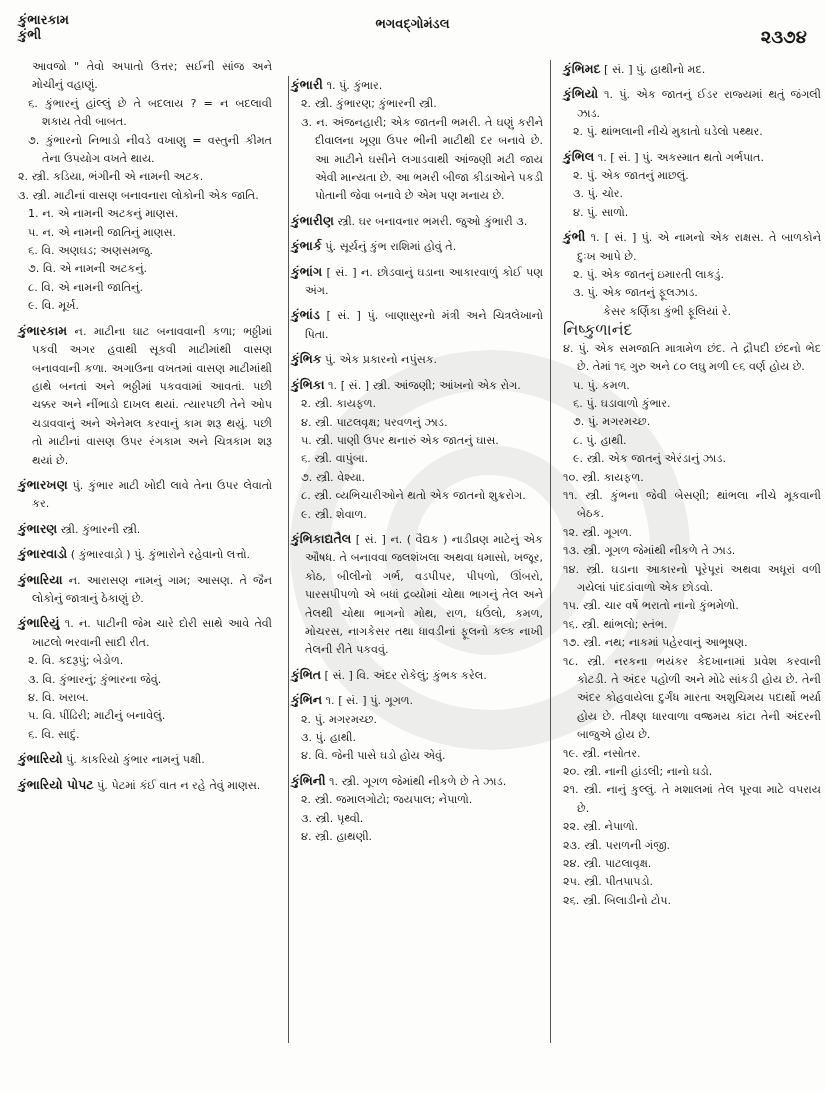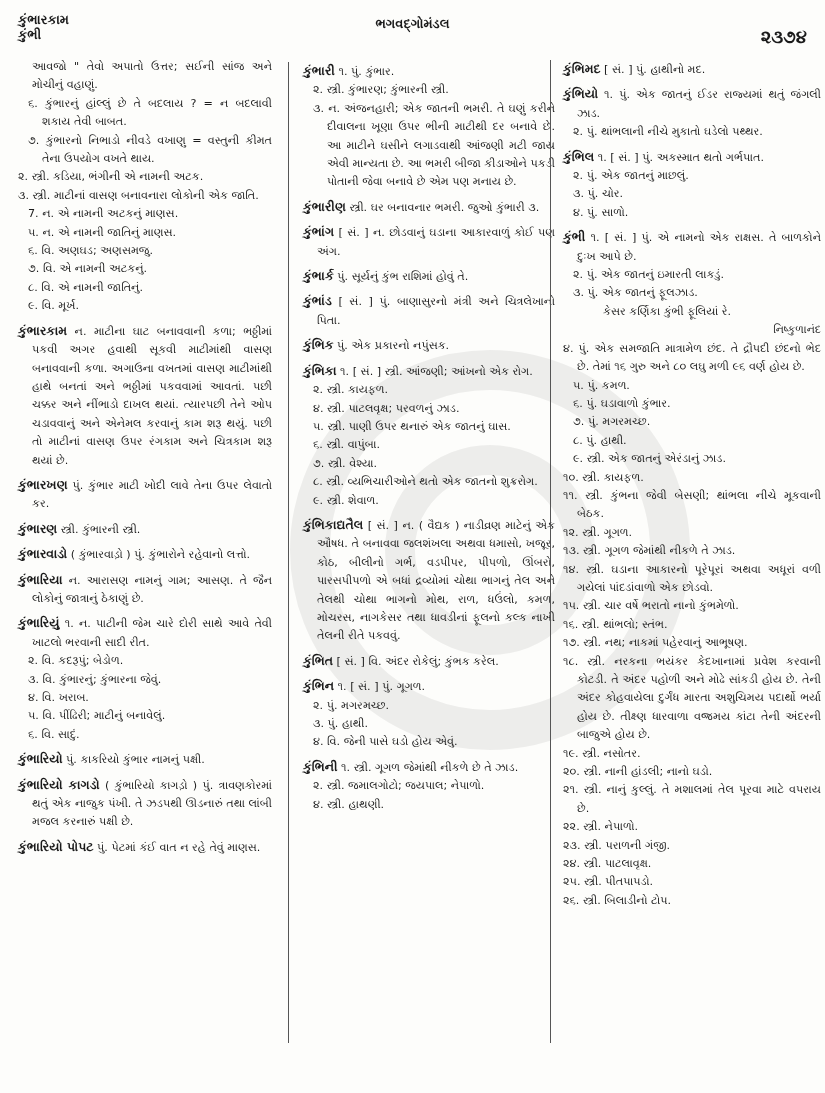--- a/index.html
+++ b/index.html
@@ -28,29 +28,29 @@
   }
   .pageno {
     position: absolute; right: 18px; top: 20px;
     font-size: 18px; font-weight: bold;
   }
   .col {
     position: absolute; top: 58px; bottom: 20px;
     font-size: 11.2px; line-height: 18.4px;
   }
   .col.c1 { left: 18px; width: 254px; }
-  .col.c2 { left: 288px; width: 252px; border-left: 1px solid #555; padding-left: 14px; top: 62px; bottom: 50px; }
+  .col.c2 { left: 288px; width: 252px; border-left: 1px solid #555; padding-left: 2px; top: 76px; bottom: 50px; }
   .col.c3 { left: 550px; width: 258px; border-left: 1px solid #555; padding-left: 12px; top: 60px; bottom: 50px; }
   .entry { margin-bottom: 6px; text-align: justify; }
   .hw { font-weight: bold; font-size: 12.5px; }
   .line { display: block; padding-left: 14px; text-indent: -14px; text-align: justify; }
   .sub { display: block; padding-left: 24px; text-indent: -14px; text-align: justify; }
   .cont { display: block; padding-left: 14px; text-align: justify; }
   .quote { display: block; padding-left: 40px; }
-  .attrib { display: block; text-align: right; font-size: 11px; }
+  .attrib { display: block; text-align: left; font-size: 16px; }
 </style>
 </head>
 <body>
 
 <svg class="watermark" viewBox="0 0 400 500">
   <circle cx="200" cy="250" r="180" fill="none" stroke="#000" stroke-width="40"></circle>
   <circle cx="200" cy="250" r="90" fill="none" stroke="#000" stroke-width="30"></circle>
 </svg>
 
 <div class="header">
@@ -62,21 +62,21 @@
   <div class="pageno">૨૩૭૪</div>
 </div>
 
 <div class="col c1">
   <div class="entry">
     <span class="cont">આવજો " તેવો અપાતો ઉત્તર; સઈની સાંજ અને મોચીનું વહાણું.</span>
     <span class="sub">૬. કુંભારનું હાંલ્લું છે તે બદલાય ? = ન બદલાવી શકાય તેવી બાબત.</span>
     <span class="sub">૭. કુંભારનો નિભાડો નીવડે વખાણુ = વસ્તુની કીમત તેના ઉપયોગ વખતે થાય.</span>
     <span class="line">૨. સ્ત્રી. કડિયા, ભંગીની એ નામની અટક.</span>
     <span class="line">૩. સ્ત્રી. માટીનાં વાસણ બનાવનારા લોકોની એક જાતિ.</span>
-    <span class="sub">7. ન. એ નામની અટકનું માણસ.</span>
+    <span class="sub">1. ન. એ નામની અટકનું માણસ.</span>
     <span class="sub">૫. ન. એ નામની જાતિનું માણસ.</span>
     <span class="sub">૬. વિ. અણઘડ; અણસમજુ.</span>
     <span class="sub">૭. વિ. એ નામની અટકનું.</span>
     <span class="sub">૮. વિ. એ નામની જાતિનું.</span>
     <span class="sub">૯. વિ. મૂર્ખ.</span>
   </div>
   <div class="entry">
     <span class="line"><span class="hw">કુંભારકામ</span> <span>ન. માટીના ઘાટ બનાવવાની કળા; ભઠ્ઠીમાં પકવી અગર હવાથી સૂકવી માટીમાંથી વાસણ બનાવવાની કળા. અગાઉના વખતમાં વાસણ માટીમાંથી હાથે બનતાં અને ભઠ્ઠીમાં પકવવામાં આવતાં. પછી ચક્કર અને નીંભાડો દાખલ થયાં. ત્યારપછી તેને ઓપ ચડાવવાનું અને એનેમલ કરવાનું કામ શરૂ થયું. પછી તો માટીનાં વાસણ ઉપર રંગકામ અને ચિત્રકામ શરૂ થયાં છે.</span></span>
   </div>
   <div class="entry">
@@ -96,41 +96,38 @@
     <span class="sub">૨. વિ. કદરૂપું; બેડોળ.</span>
     <span class="sub">૩. વિ. કુંભારનું; કુંભારના જેવું.</span>
     <span class="sub">૪. વિ. ખરાબ.</span>
     <span class="sub">૫. વિ. પીંઢિરી; માટીનું બનાવેલું.</span>
     <span class="sub">૬. વિ. સાદું.</span>
   </div>
   <div class="entry">
     <span class="line"><span class="hw">કુંભારિયો</span> <span>પું. કાકરિયો કુંભાર નામનું પક્ષી.</span></span>
   </div>
   <div class="entry">
-    <span class="line"><span class="hw">કુંભારિયો કાગડો</span> <span>( કુંભારિયો કાગડ઼ો ) પું. ત્રાવણકોરમાં થતું એક નાજુક પંખી. તે ઝડપથી ઊડનારું તથા લાંબી મજલ કરનારું પક્ષી છે.</span></span>
-  </div>
-  <div class="entry">
     <span class="line"><span class="hw">કુંભારિયો પોપટ</span> <span>પું. પેટમાં કંઈ વાત ન રહે તેવું માણસ.</span></span>
   </div>
 </div>
 
 <div class="col c2">
   <div class="entry">
     <span class="line"><span class="hw">કુંભારી</span> <span>૧. પું. કુંભાર.</span></span>
     <span class="sub">૨. સ્ત્રી. કુંભારણ; કુંભારની સ્ત્રી.</span>
     <span class="sub">૩. ન. અંજનહારી; એક જાતની ભમરી. તે ઘણું કરીને દીવાલના ખૂણા ઉપર ભીની માટીથી દર બનાવે છે. આ માટીને ઘસીને લગાડવાથી આંજણી મટી જાય એવી માન્યતા છે. આ ભમરી બીજા કીડાઓને પકડી પોતાની જેવા બનાવે છે એમ પણ મનાય છે.</span>
   </div>
   <div class="entry">
     <span class="line"><span class="hw">કુંભારીણ</span> <span>સ્ત્રી. ઘર બનાવનાર ભમરી. જુઓ કુંભારી ૩.</span></span>
   </div>
   <div class="entry">
+    <span class="line"><span class="hw">કુંભાર્ક</span> <span>પું. સૂર્યનું કુંભ રાશિમાં હોવું તે.</span></span>
+  </div>
+  <div class="entry">
     <span class="line"><span class="hw">કુંભાંગ</span> <span>[ સં. ] ન. છોડવાનું ઘડાના આકારવાળું કોઈ પણ અંગ.</span></span>
-  </div>
-  <div class="entry">
-    <span class="line"><span class="hw">કુંભાર્ક</span> <span>પું. સૂર્યનું કુંભ રાશિમાં હોવું તે.</span></span>
   </div>
   <div class="entry">
     <span class="line"><span class="hw">કુંભાંડ</span> <span>[ સં. ] પું. બાણાસુરનો મંત્રી અને ચિત્રલેખાનો પિતા.</span></span>
   </div>
   <div class="entry">
     <span class="line"><span class="hw">કુંભિક</span> <span>પું. એક પ્રકારનો નપુંસક.</span></span>
   </div>
   <div class="entry">
     <span class="line"><span class="hw">કુંભિકા</span> <span>૧. [ સં. ] સ્ત્રી. આંજણી; આંખનો એક રોગ.</span></span>
     <span class="sub">૨. સ્ત્રી. કાયફળ.</span>
@@ -150,20 +147,21 @@
   </div>
   <div class="entry">
     <span class="line"><span class="hw">કુંભિન</span> <span>૧. [ સં. ] પું. ગૂગળ.</span></span>
     <span class="sub">૨. પું. મગરમચ્છ.</span>
     <span class="sub">૩. પું. હાથી.</span>
     <span class="sub">૪. વિ. જેની પાસે ઘડો હોય એવું.</span>
   </div>
   <div class="entry">
     <span class="line"><span class="hw">કુંભિની</span> <span>૧. સ્ત્રી. ગૂગળ જેમાંથી નીકળે છે તે ઝાડ.</span></span>
     <span class="sub">૨. સ્ત્રી. જમાલગોટો; જયપાલ; નેપાળો.</span>
+    <span class="sub">૩. સ્ત્રી. પૃથ્વી.</span>
     <span class="sub">૪. સ્ત્રી. હાથણી.</span>
   </div>
 </div>
 
 <div class="col c3">
   <div class="entry">
     <span class="line"><span class="hw">કુંભિમદ</span> <span>[ સં. ] પું. હાથીનો મદ.</span></span>
   </div>
   <div class="entry">
     <span class="line"><span class="hw">કુંભિયો</span> <span>૧. પું. એક જાતનું ઈડર રાજ્યમાં થતું જંગલી ઝાડ.</span></span>

